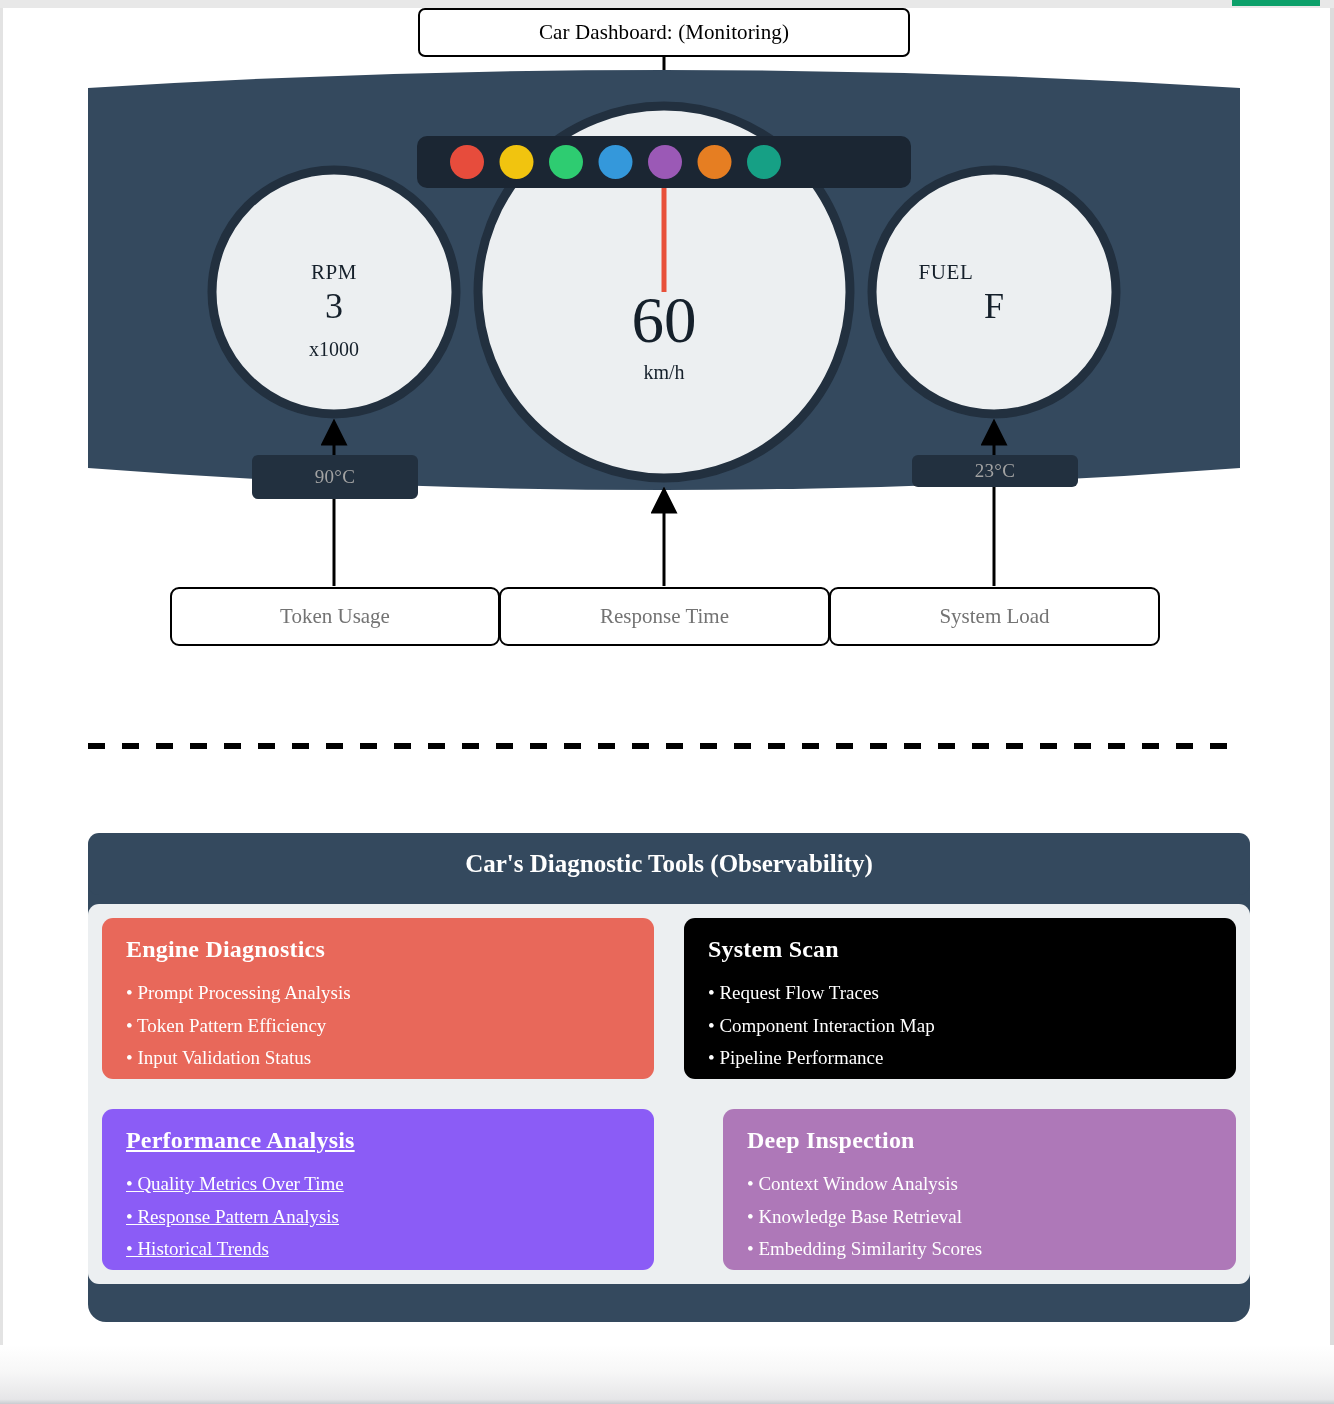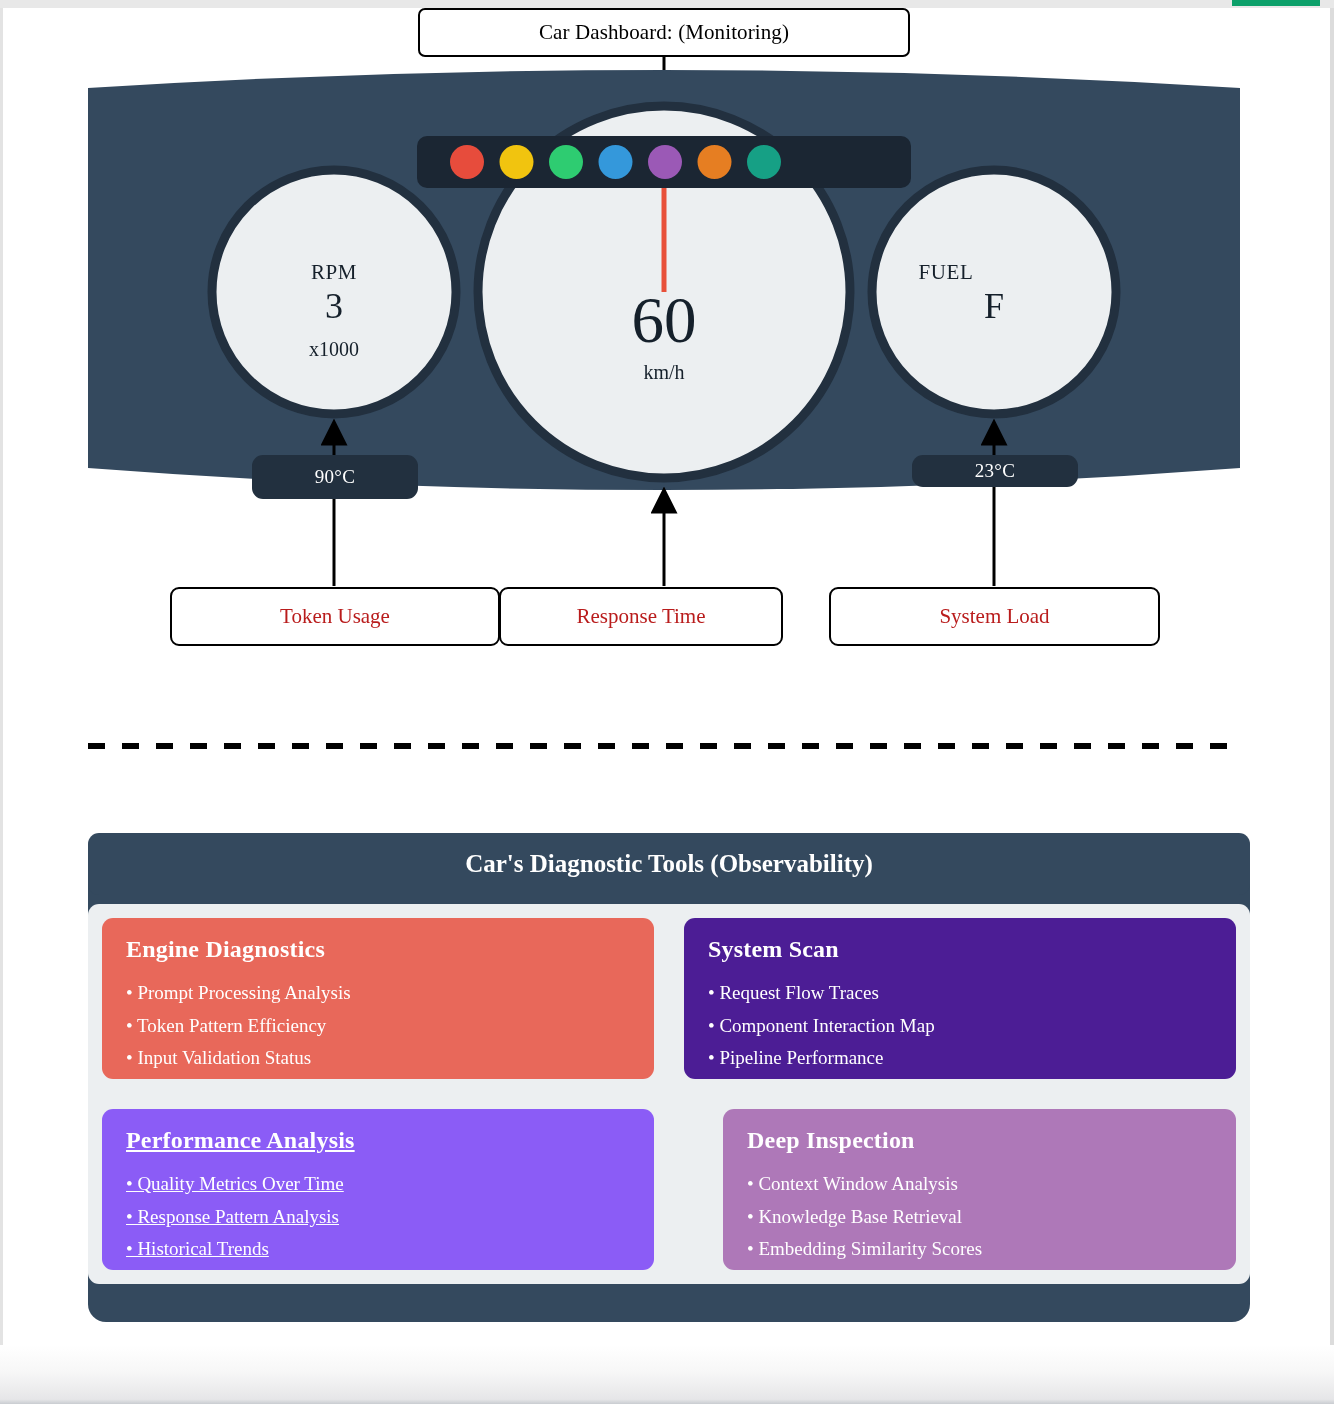--- a/index.html
+++ b/index.html
@@ -97,41 +97,41 @@
     pointer-events: none;
   }
   .gauge-label { font-size: 21px; letter-spacing: 0.6px; }
   .gauge-value-sm { font-size: 36px; }
   .gauge-value-lg { font-size: 65px; }
   .gauge-unit { font-size: 20px; }
 
   .temp-badge {
     position: absolute;
     background: #22303f;
-    border-radius: 11px;
+    border-radius: 6px;
     display: flex;
     align-items: center;
     justify-content: center;
-    color: #ffffff;
+    color: #a3a3a3;
     font-size: 19px;
     letter-spacing: 0.3px;
   }
 
   .metric-box {
     position: absolute;
     height: 59px;
     border: 2px solid #000000;
     border-radius: 9px;
     background: #ffffff;
     box-sizing: border-box;
     display: flex;
     align-items: center;
     justify-content: center;
     font-size: 21px;
-    color: #b91c1c;
+    color: #737373;
   }
 
   
   #diag-panel {
     position: absolute;
     left: 88px;
     top: 833px;
     width: 1162px;
     height: 489px;
     background: #34495e;
@@ -245,35 +245,35 @@
   <div class="gauge-text gauge-value-lg" style="left:534px; top:288px; width:260px;">60</div>
   <div class="gauge-text gauge-unit" style="left:534px; top:362px; width:260px;">km/h</div>
 
   <div class="gauge-text gauge-label" style="left:846px; top:262px; width:200px;">FUEL</div>
   <div class="gauge-text gauge-value-sm" style="left:894px; top:288px; width:200px;">F</div>
 
   <div class="temp-badge" style="left:252px; top:455px; width:166px; height:44px;">90°C</div>
   <div class="temp-badge" style="left:912px; top:455px; width:166px; height:32px;">23°C</div>
 
   <div class="metric-box" style="left:170px; top:587px; width:330px;">Token Usage</div>
-  <div class="metric-box" style="left:499px; top:587px; width:284px;">Response Time</div>
+  <div class="metric-box" style="left:499px; top:587px; width:331px;">Response Time</div>
   <div class="metric-box" style="left:829px; top:587px; width:331px;">System Load</div>
 
   <div id="diag-panel">
     <div id="diag-header">Car's Diagnostic Tools (Observability)</div>
     <div id="diag-body">
         <div class="diag-card" style="background: rgb(232, 104, 90);">
           <h3>Engine Diagnostics</h3>
           <ul>
             <li>• Prompt Processing Analysis</li>
             <li>• Token Pattern Efficiency</li>
             <li>• Input Validation Status</li>
           </ul>
         </div>
-        <div class="diag-card" style="background: #4c1d95;">
+        <div class="diag-card" style="background: #000000;">
           <h3>System Scan</h3>
           <ul>
             <li>• Request Flow Traces</li>
             <li>• Component Interaction Map</li>
             <li>• Pipeline Performance</li>
           </ul>
         </div>
         <div class="diag-card" style="background: #8b5cf6; text-decoration: underline;">
           <h3>Performance Analysis</h3>
           <ul>

